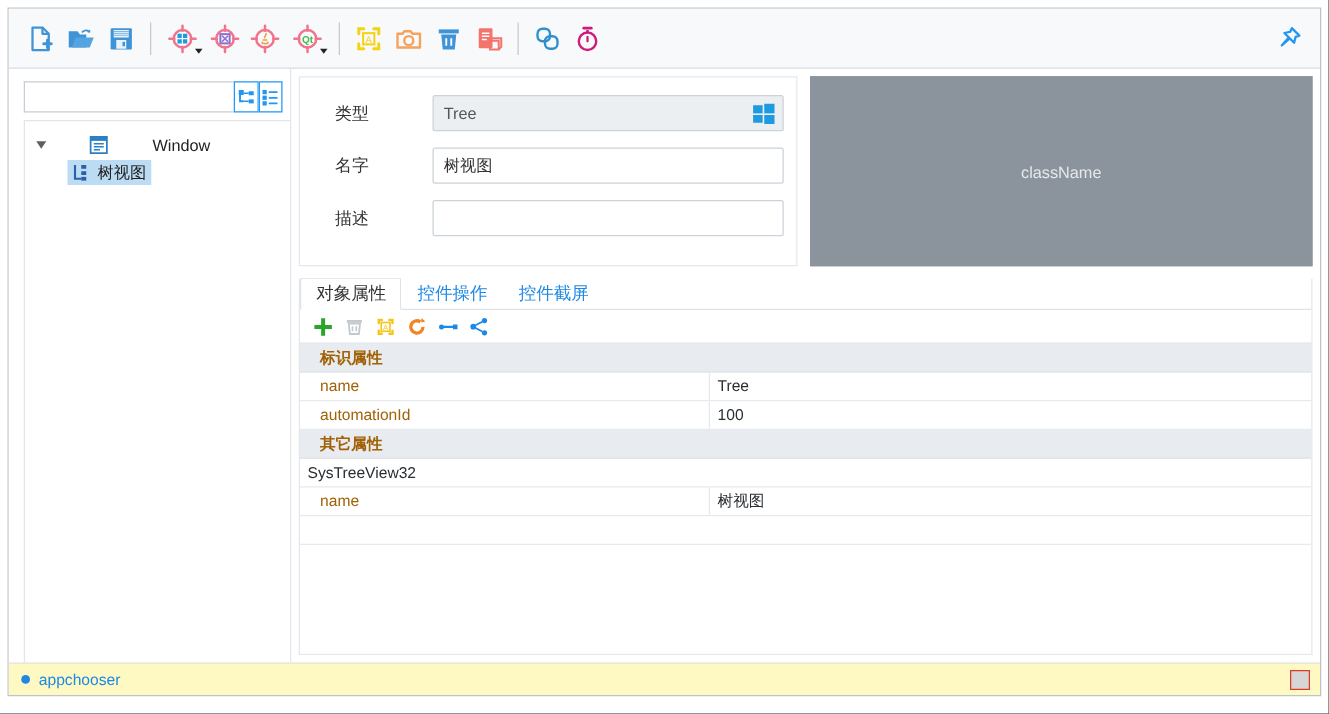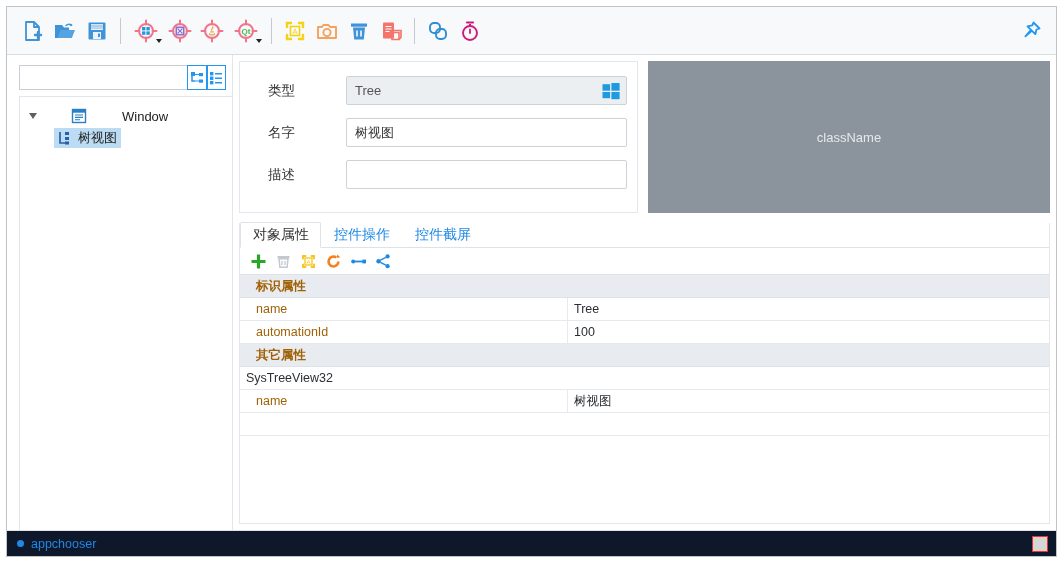--- a/index.html
+++ b/index.html
@@ -284,21 +284,21 @@
     height: 100%;
     display: flex; align-items: center;
     overflow: hidden; white-space: nowrap;
   }
   .tbl-filler { flex: 1 1 auto; background: #fff; }
 
   
   .statusbar {
     height: 26px; flex: 0 0 26px;
     border-top: 1px solid #dfe3e7;
-    background: #0f172a;
+    background: #fef9c3;
     display: flex; align-items: center;
     padding: 0 8px 0 10px;
     position: relative;
   }
   .status-dot {
     width: 7px; height: 7px; border-radius: 50%;
     background: #1e88e5; margin-right: 7px;
   }
   .status-text { font-size: 12.5px; color: #1e88e5; cursor: pointer; }
   .grip {

